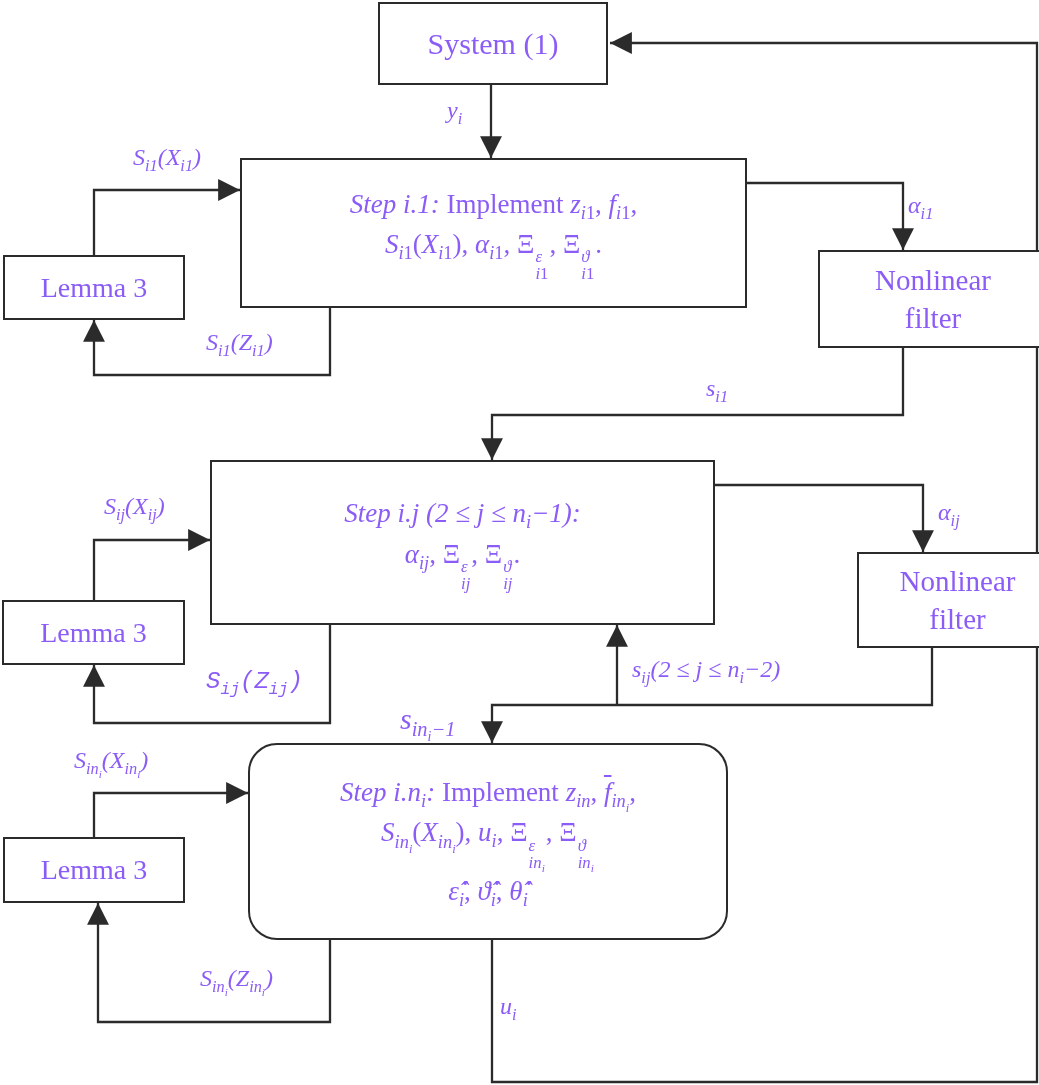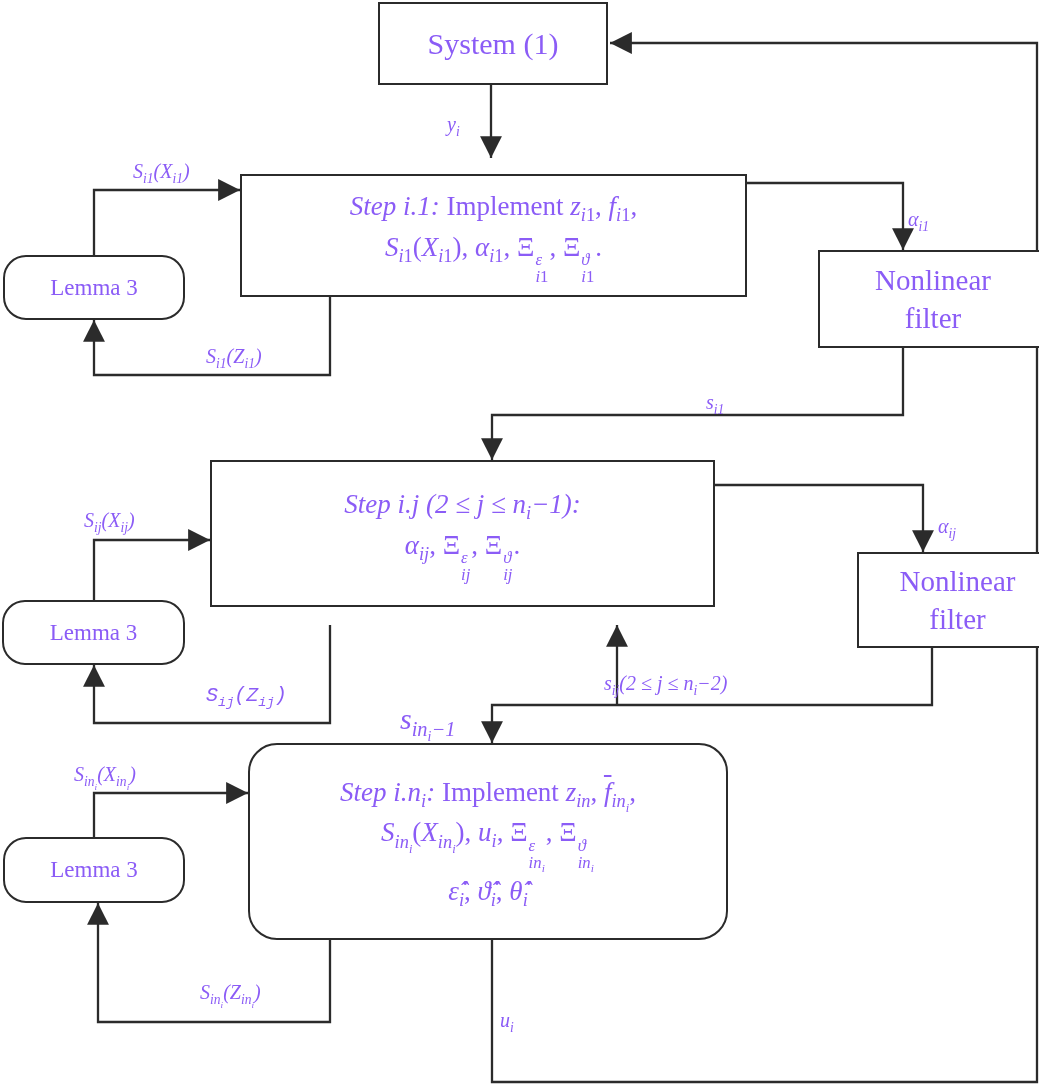--- a/index.html
+++ b/index.html
@@ -33,24 +33,24 @@
   
   .ss{
     display:inline-flex;flex-direction:column;
     vertical-align:-0.55em;
     font-size:62%;line-height:1.02;
     text-align:left;margin:0 1px;
   }
   .ss span{display:block;}
   .ov{text-decoration:overline;}
   .fs-system{font-size:30px;}
-  .fs-lemma{font-size:23px;border-radius:23px;}
+  .fs-lemma{font-size:28px;}
   .fs-filter{font-size:29px;line-height:1.32;margin-left:40px;}
   .fs-step{font-size:27px;line-height:1.5;}
-  .fs-lbl{font-size:20px;margin-top:16px;}
+  .fs-lbl{font-size:24px;}
   .fs-lbl-sm{font-size:30px;}
 </style>
 </head>
 <body>
 
 <div class="canvas">
 
   <svg class="wires" width="1039" height="1085" viewBox="0 0 1039 1085">
     <defs>
       <marker id="ah" viewBox="0 0 10 10" refX="10" refY="5" markerWidth="9.5" markerHeight="9.5" orient="auto-start-reverse">
@@ -71,41 +71,41 @@
       <path d="M617,705 L617,625" marker-end="url(#ah)"></path>
       <path d="M94,837 L94,793 L248,793" marker-end="url(#ah)"></path>
       <path d="M330,940 L330,1022 L98,1022 L98,903" marker-end="url(#ah)"></path>
     </g>
   </svg>
 
   <div class="box fs-system" style="left:378px;top:2px;width:230px;height:83px;">
     <span class="ln">System (1)</span>
   </div>
 
-  <div class="box fs-step" style="left:240px;top:174px;width:507px;height:123px;">
+  <div class="box fs-step" style="left:240px;top:158px;width:507px;height:150px;">
     <span class="ln"><i>Step i.1:</i> Implement <i>z</i><sub><i>i</i>1</sub>, <i>f</i><sub><i>i</i>1</sub>,</span>
     <span class="ln"><i>S</i><sub><i>i</i>1</sub>(<i>X</i><sub><i>i</i>1</sub>), <i>α</i><sub><i>i</i>1</sub>, Ξ<span class="ss">
           <span><i>ε</i></span>
           <span><i>i</i>1</span>
         </span>, Ξ<span class="ss">
           <span><i>ϑ</i></span>
           <span><i>i</i>1</span>
         </span>.</span>
   </div>
 
   <div class="box fs-filter" style="left:778px;top:250px;width:230px;height:98px;">
     <span class="ln">Nonlinear</span>
     <span class="ln">filter</span>
   </div>
 
   <div class="box fs-lemma" style="left:3px;top:255px;width:182px;height:65px;">
     <span class="ln">Lemma 3</span>
   </div>
 
-  <div class="box fs-step" style="left:210px;top:460px;width:505px;height:147px;">
+  <div class="box fs-step" style="left:210px;top:460px;width:505px;height:165px;">
     <span class="ln"><i>Step i.j (2 ≤ j ≤ n<sub>i</sub>−1):</i></span>
     <span class="ln"><i>α</i><sub><i>ij</i></sub>, Ξ<span class="ss">
           <span><i>ε</i></span>
           <span><i>ij</i></span>
         </span>, Ξ<span class="ss">
           <span><i>ϑ</i></span>
           <span><i>ij</i></span>
         </span>.</span>
   </div>
 
@@ -132,22 +132,22 @@
 
   <div class="box fs-lemma" style="left:3px;top:837px;width:182px;height:66px;">
     <span class="ln">Lemma 3</span>
   </div>
 
   <div class="lbl fs-lbl" style="left:447px;top:98px;">y<sub>i</sub></div>
   <div class="lbl fs-lbl" style="left:133px;top:145px;">S<sub>i1</sub>(X<sub>i1</sub>)</div>
   <div class="lbl fs-lbl" style="left:908px;top:193px;">α<sub>i1</sub></div>
   <div class="lbl fs-lbl" style="left:206px;top:330px;">S<sub>i1</sub>(Z<sub>i1</sub>)</div>
   <div class="lbl fs-lbl" style="left:706px;top:376px;">s<sub>i1</sub></div>
-  <div class="lbl fs-lbl" style="left:84px;top:494px;font-style:italic;">S<sub>ij</sub>(X<sub>ij</sub>)</div>
+  <div class="lbl fs-lbl" style="left:104px;top:494px;font-style:italic;">S<sub>ij</sub>(X<sub>ij</sub>)</div>
   <div class="lbl fs-lbl" style="left:938px;top:500px;">α<sub>ij</sub></div>
   <div class="lbl fs-lbl" style="left:206px;top:670px;font-family:Liberation Mono, monospace;">S<sub>ij</sub>(Z<sub>ij</sub>)</div>
-  <div class="lbl fs-lbl" style="left:604px;top:657px;">s<sub>ij</sub>(2 ≤ j ≤ n<sub>i</sub>−2)</div>
+  <div class="lbl fs-lbl" style="left:632px;top:657px;">s<sub>ij</sub>(2 ≤ j ≤ n<sub>i</sub>−2)</div>
   <div class="lbl fs-lbl-sm" style="left:400px;top:704px;">s<sub>in<sub>i</sub>−1</sub></div>
   <div class="lbl fs-lbl" style="left:74px;top:748px;text-align:center;">S<sub>in<sub>i</sub></sub>(X<sub>in<sub>i</sub></sub>)</div>
   <div class="lbl fs-lbl" style="left:200px;top:966px;">S<sub>in<sub>i</sub></sub>(Z<sub>in<sub>i</sub></sub>)</div>
   <div class="lbl fs-lbl" style="left:500px;top:994px;">u<sub>i</sub></div>
 
 </div>
 
 </body></html>

